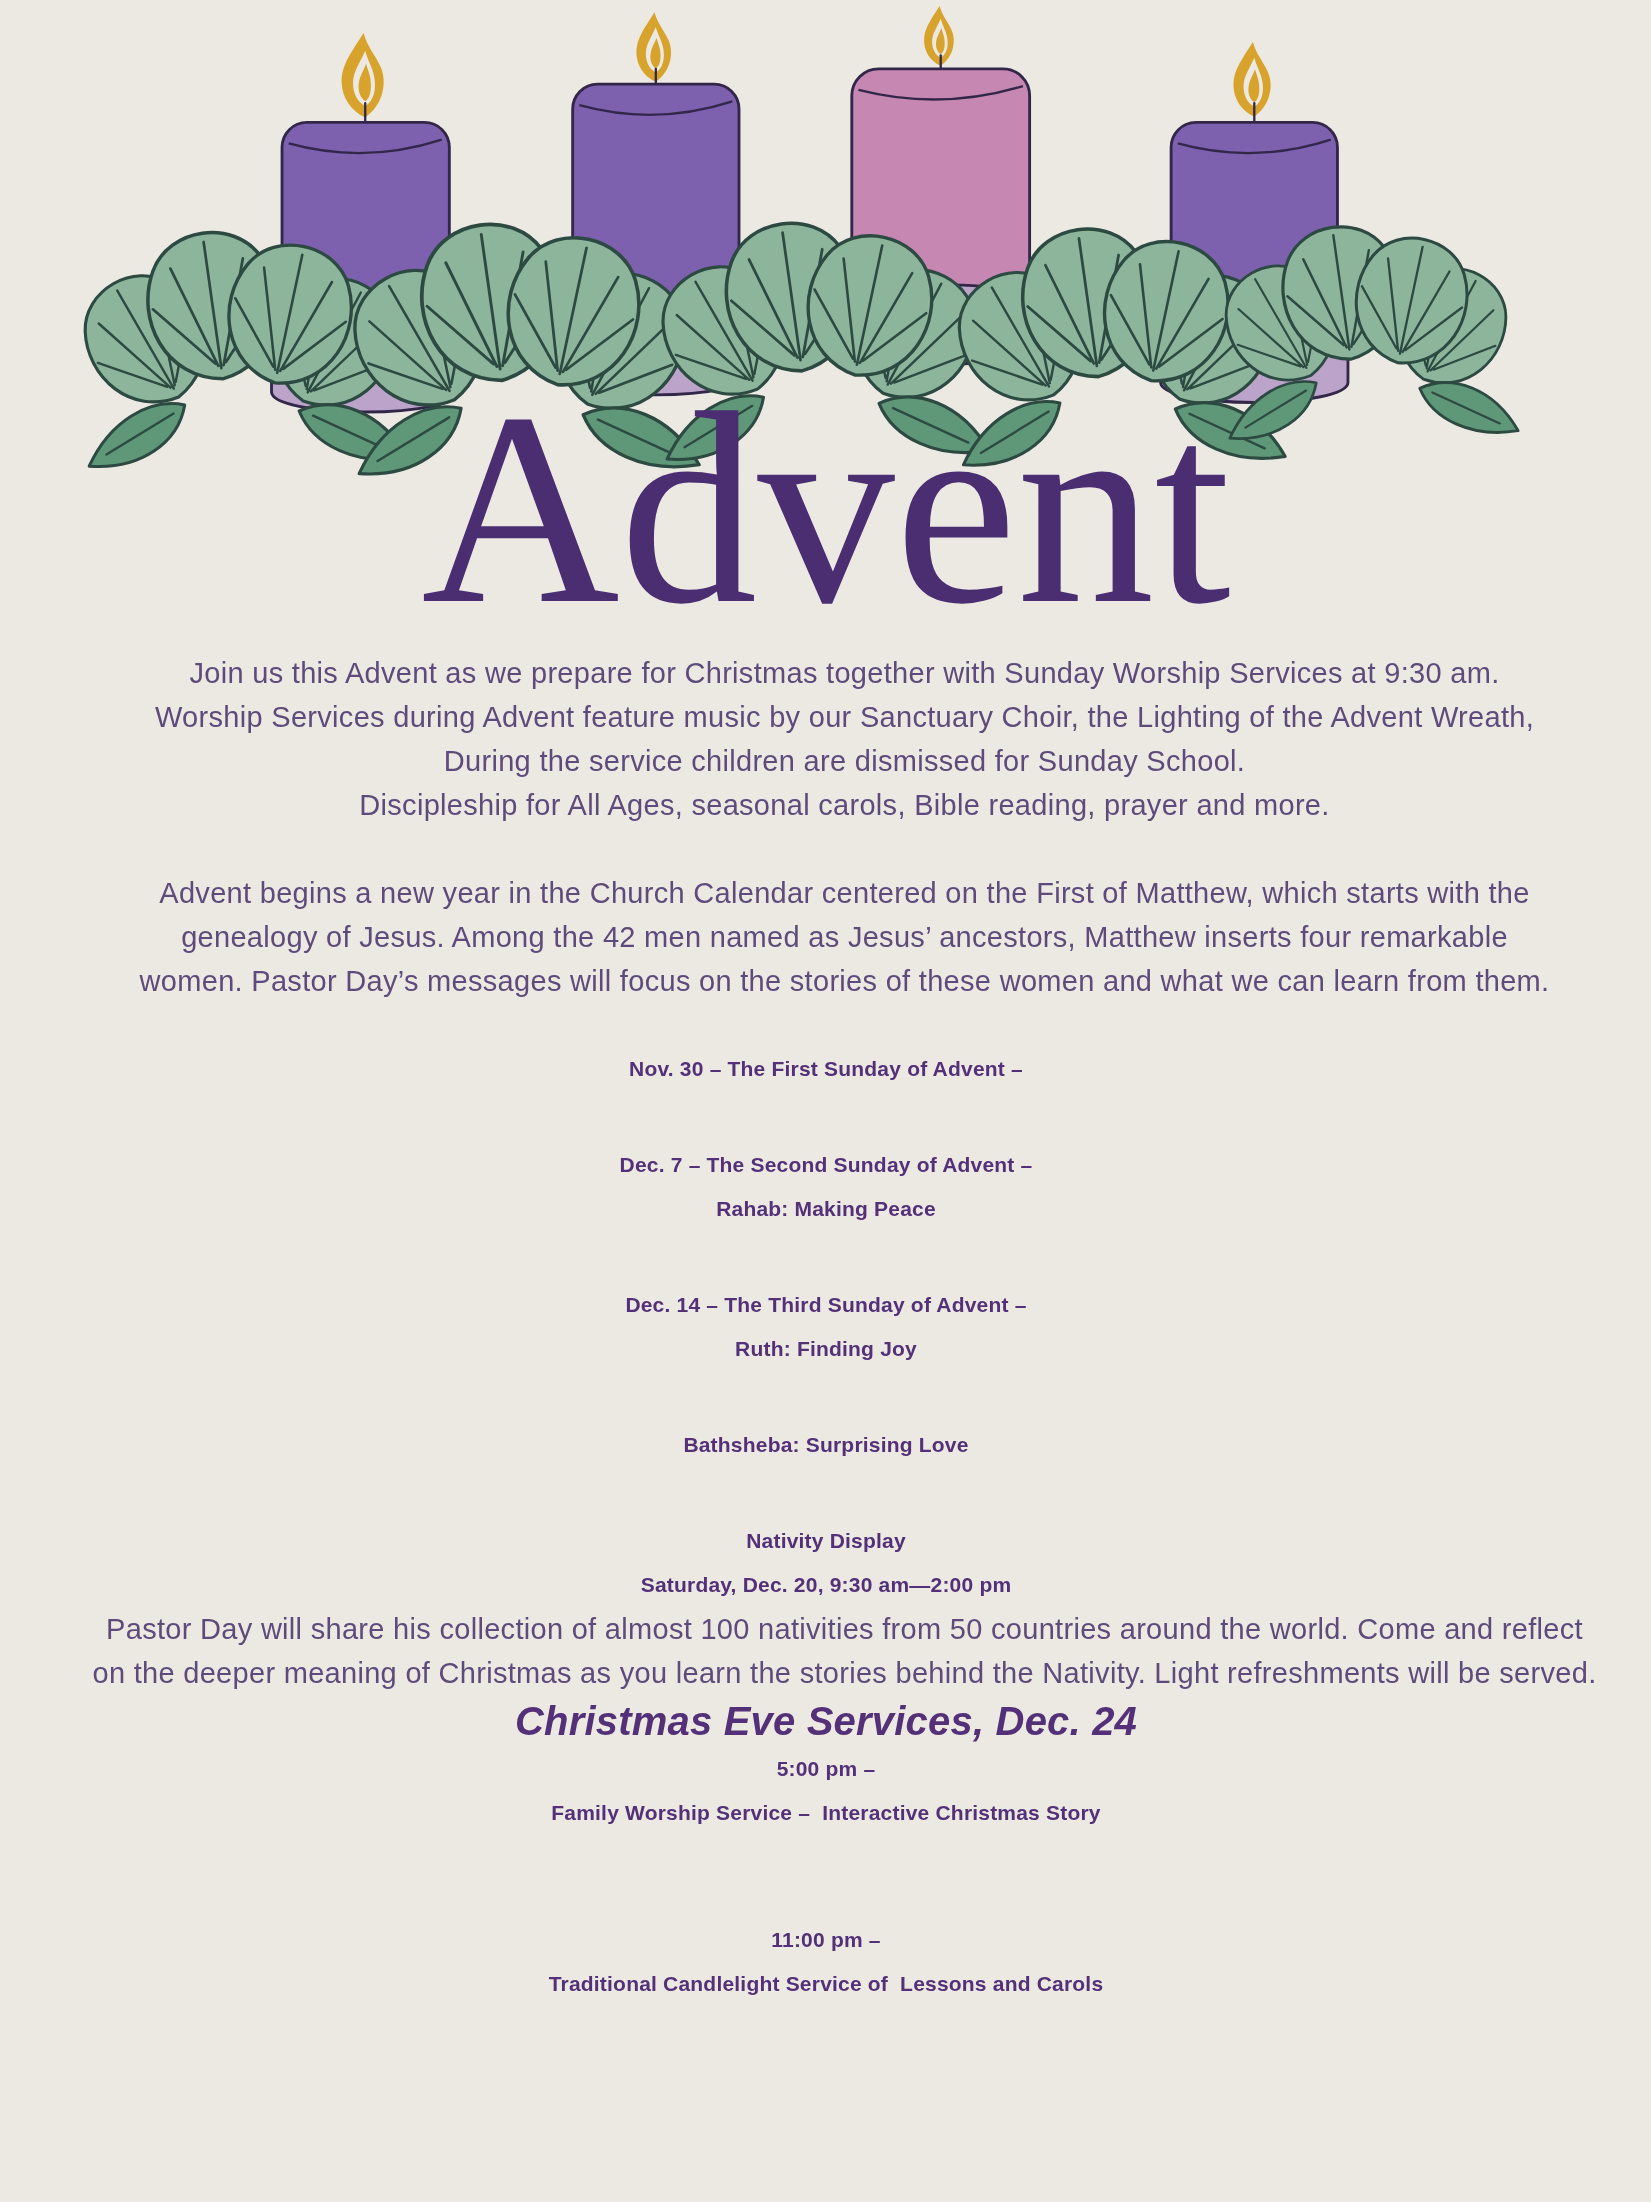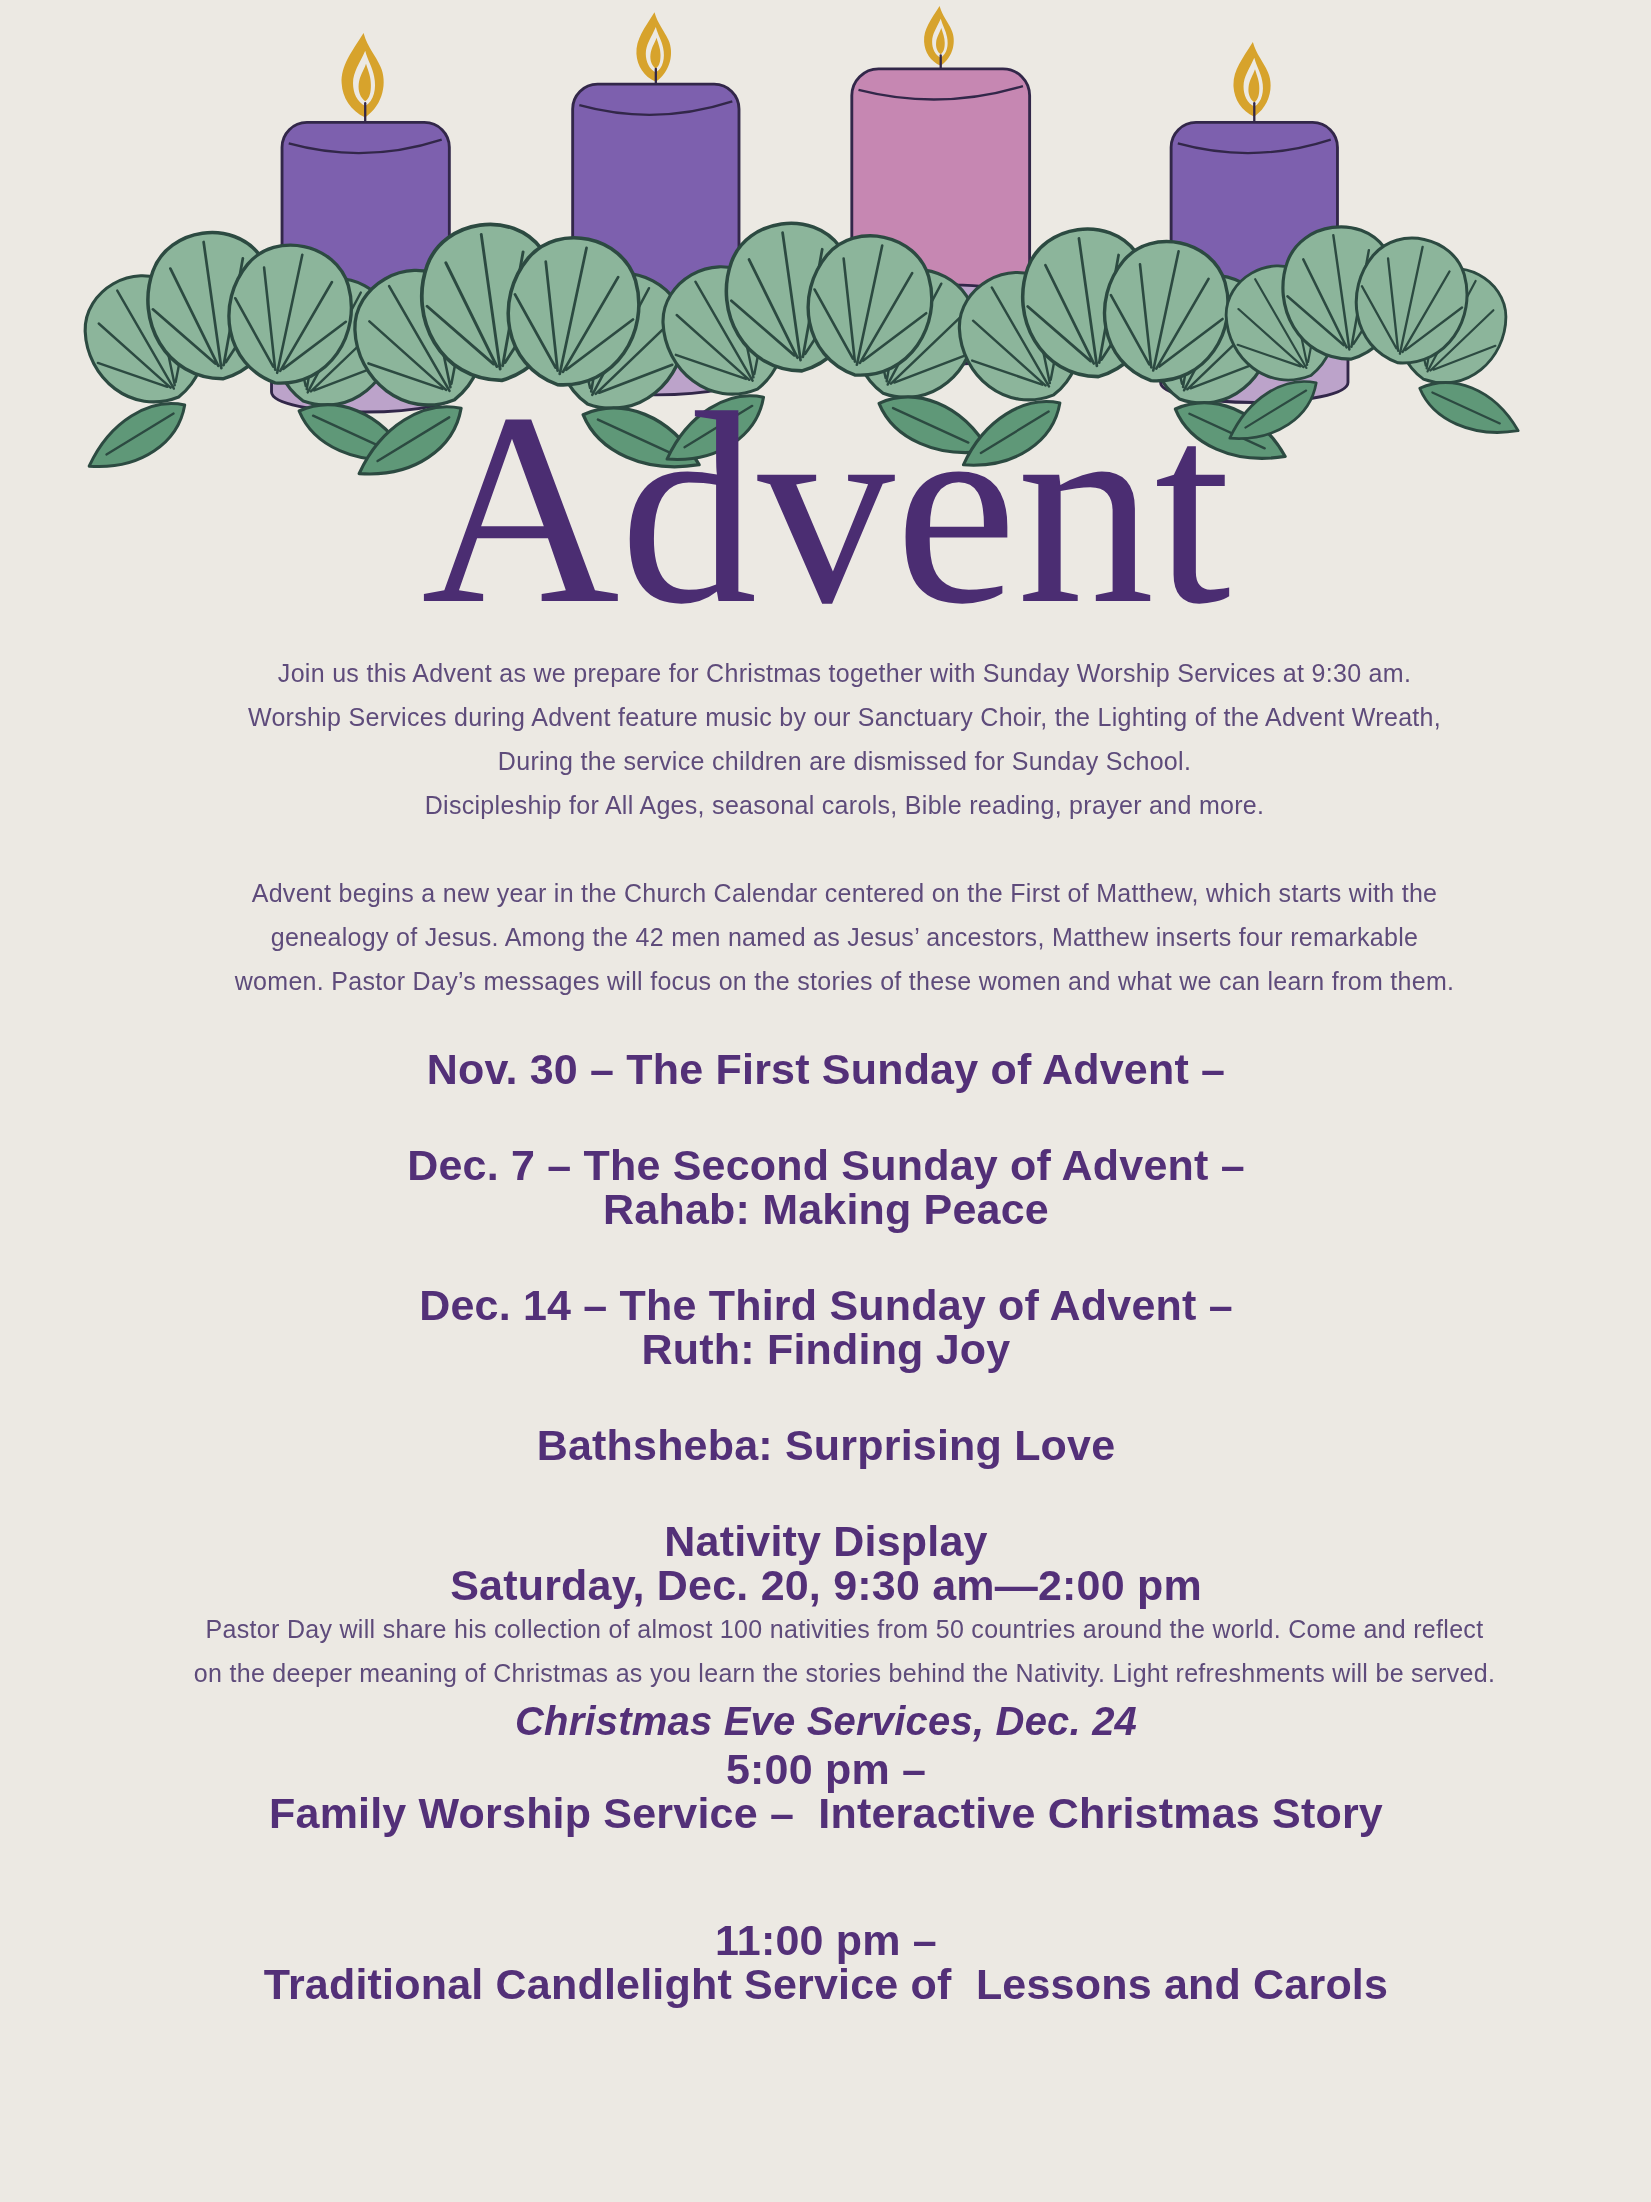--- a/index.html
+++ b/index.html
@@ -52,29 +52,29 @@
     font-weight: 400;
     font-size: 275px;
     line-height: 1;
     color: var(--title-text, #4B2D72);
     text-align: center;
     letter-spacing: 0;
   }
 
   p { margin: 0; }
   .body-line {
-    font-size: 25px;
+    font-size: 29px;
     line-height: 44px;
     letter-spacing: 0.3px;
     color: var(--body-text, #5E4B7B);
     white-space: pre-wrap;
     padding-left: 37px;
   }
   .bold-line {
-    font-size: 43px;
+    font-size: 21px;
     line-height: 44px;
     font-weight: 700;
     letter-spacing: 0.2px;
     color: var(--heading-text, #533078);
     white-space: pre-wrap;
   }
 
   .intro   { margin-top: 4.8px; }
   .about   { margin-top: 44px; }
   .sundays { margin-top: 44px; }

